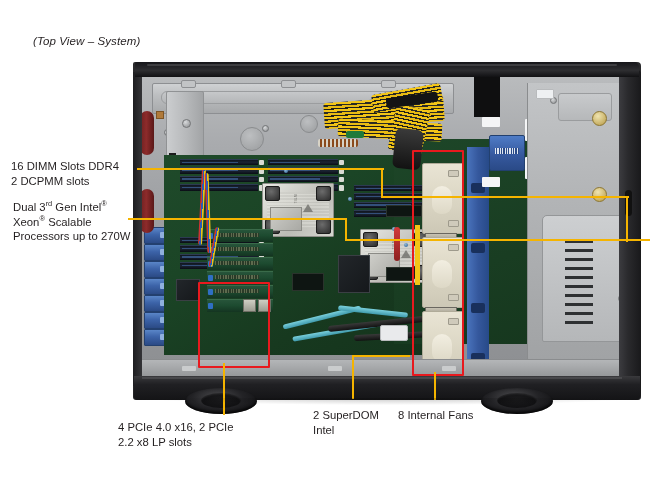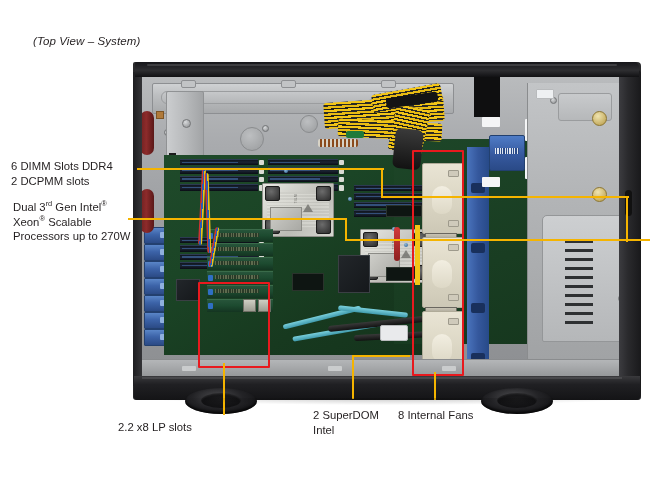--- a/index.html
+++ b/index.html
@@ -603,31 +603,32 @@
   <div class="lead lead-v" style="left:223px;top:363px;height:52px;"></div>
 
   <div class="lead lead-v" style="left:352px;top:355px;height:44px;"></div>
   <div class="lead lead-h" style="left:352px;top:355px;width:58px;"></div>
 
   <div class="lead lead-v" style="left:434px;top:372px;height:28px;"></div>
 
   <div class="shadow"></div>
 
   <div class="anno" style="left:11px;top:159px;">
-    <div>6 DIMM Slots DDR4</div>
+    <div>16 DIMM Slots DDR4</div>
     <div>2 DCPMM slots</div>
   </div>
 
   <div class="anno" style="left:13px;top:200px;">
     <div><span>Dual 3</span><sup>rd</sup><span> Gen Intel</span><span class="reg">®</span></div>
     <div><span>Xeon</span><span class="reg">®</span><span> Scalable</span></div>
     <div>Processors up to 270W</div>
   </div>
 
   <div class="anno" style="left:118px;top:420px;">
+    <div>4 PCIe 4.0 x16, 2 PCIe</div>
     <div>2.2 x8 LP slots</div>
   </div>
 
   <div class="anno" style="left:313px;top:408px;">
     <div>2 SuperDOM</div>
     <div>Intel</div>
   </div>
 
   <div class="anno" style="left:398px;top:408px;">
     <div>8 Internal  Fans</div>

